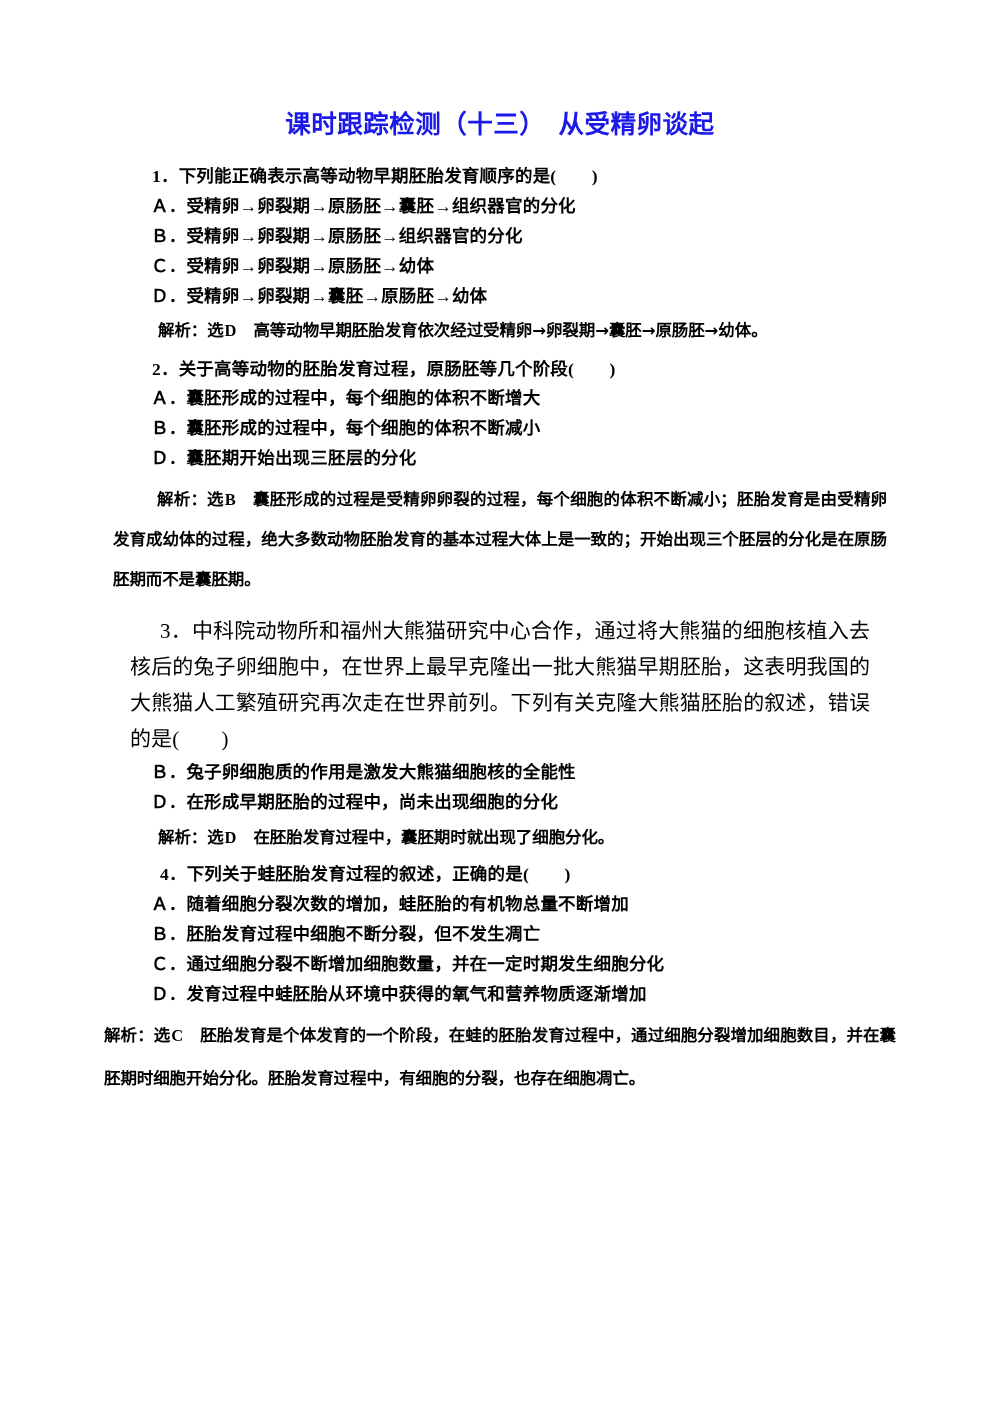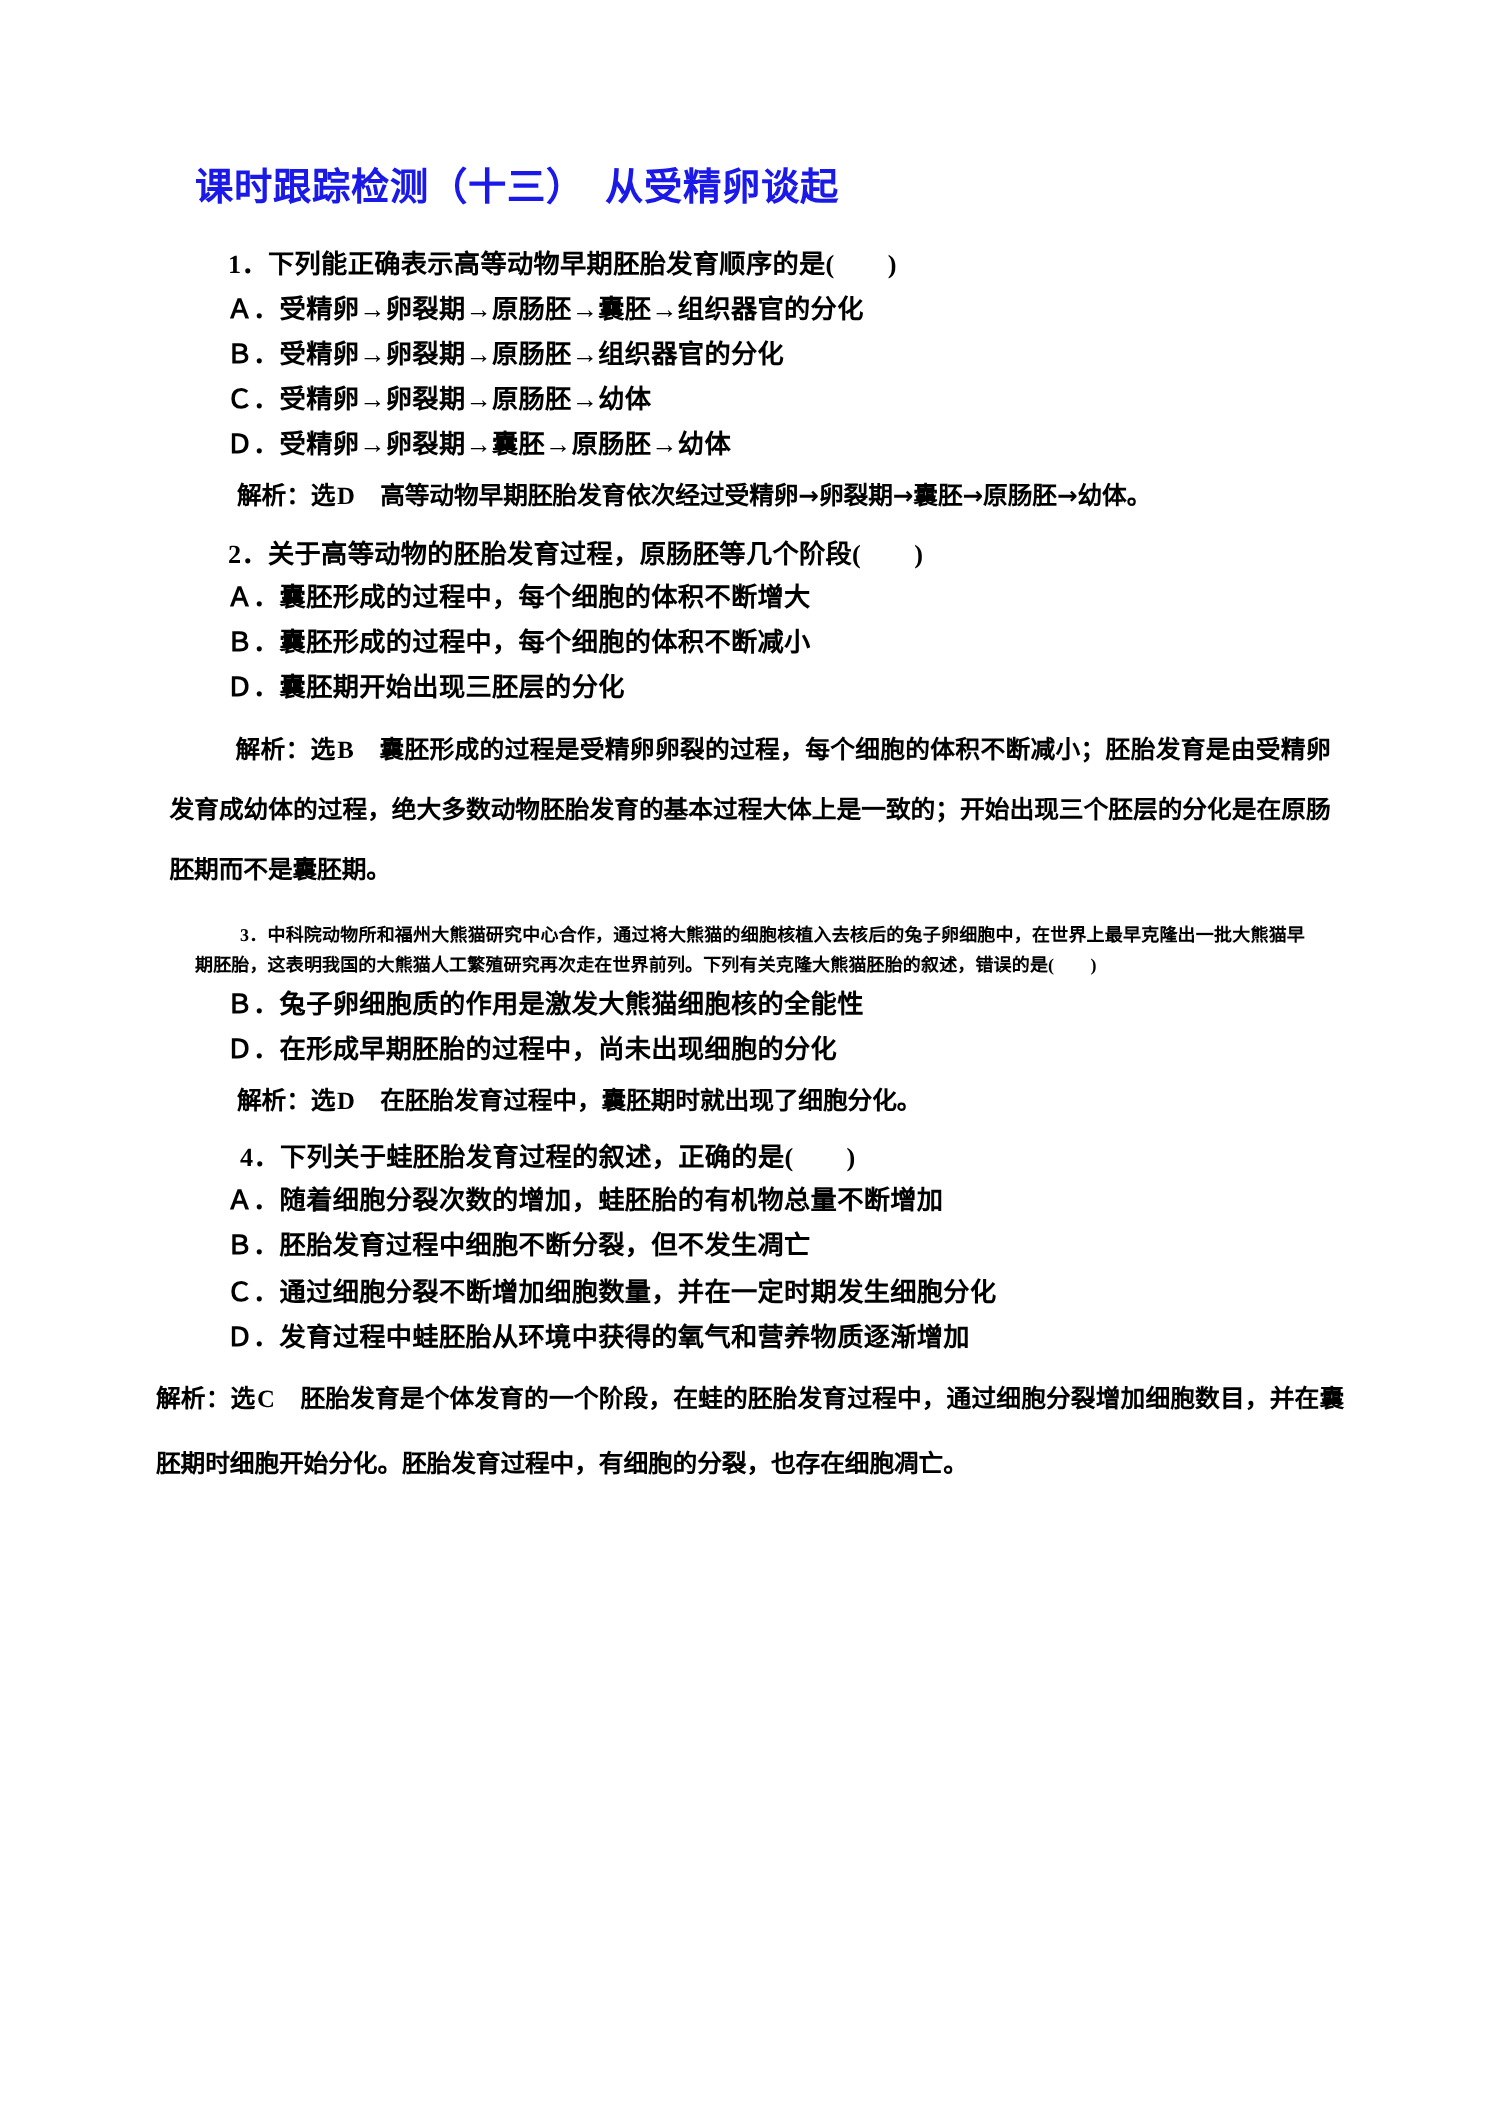--- a/index.html
+++ b/index.html
@@ -25,20 +25,21 @@
     box-sizing: border-box;
     padding: 108px 130px 0 130px;
   }
 
   
   .doc-title {
     color: #1a19e8;
     font-weight: bold;
     font-size: 25.5px;
     letter-spacing: 0.5px;
+    text-align: center;
     line-height: 1.3;
     margin: 0 0 22px 0;
     white-space: pre;
   }
 
   
   .qblock {
     margin: 0;
   }
 
@@ -105,22 +106,22 @@
     width: 16px;
   }
 
   
   .q1 { margin-top: 0; }
   .q2 { margin-top: 10px; }
   .q3 { margin-top: 12px; }
   .q4 { margin-top: 8px; }
 
   .q3stem {
-    font-size: 12px;
-    font-weight: bold;
+    font-size: 21px;
+    font-weight: normal;
     line-height: 1.72;
     margin: 0 0 2px 0;
     text-indent: 30px;
     text-align: justify;
     letter-spacing: 0.1px;
   }
 </style>
 </head>
 <body>
 

